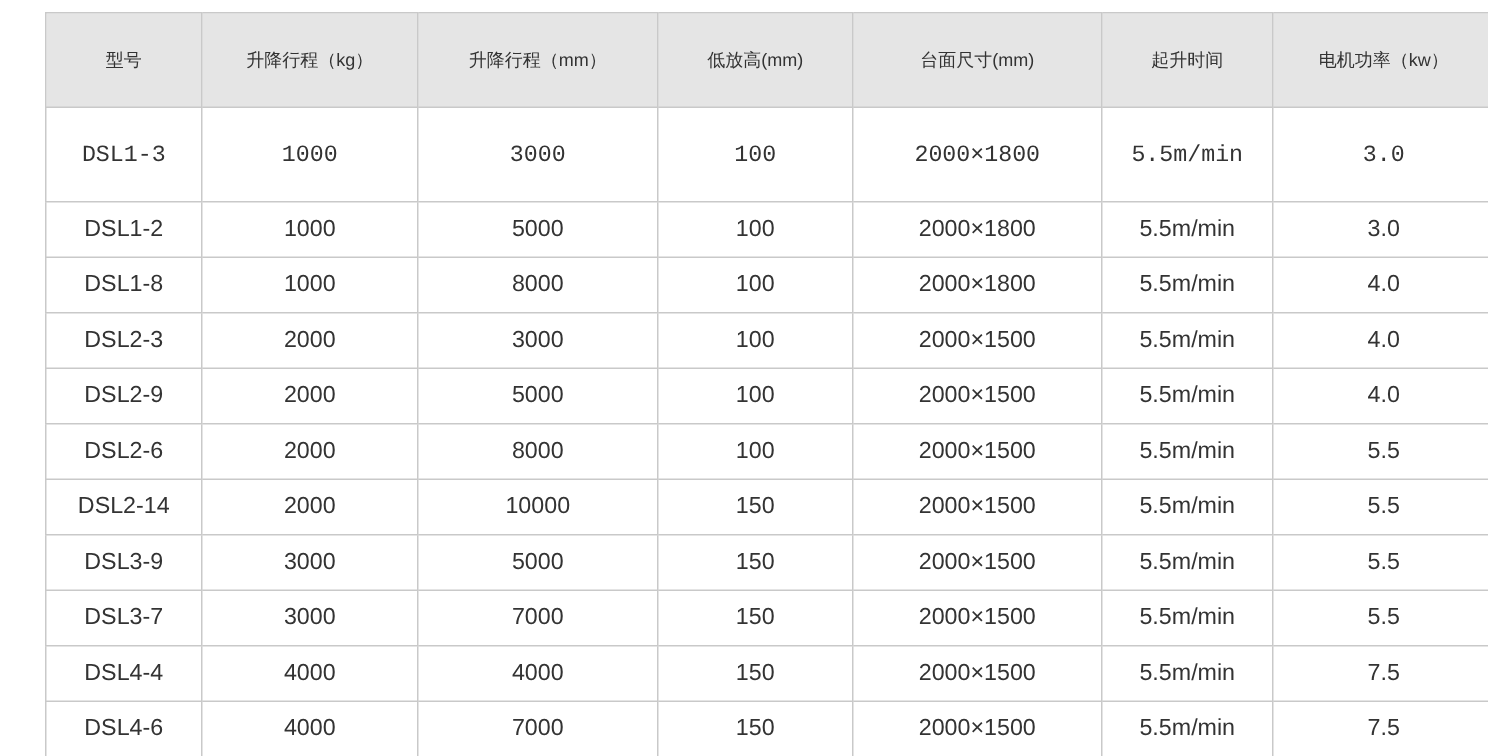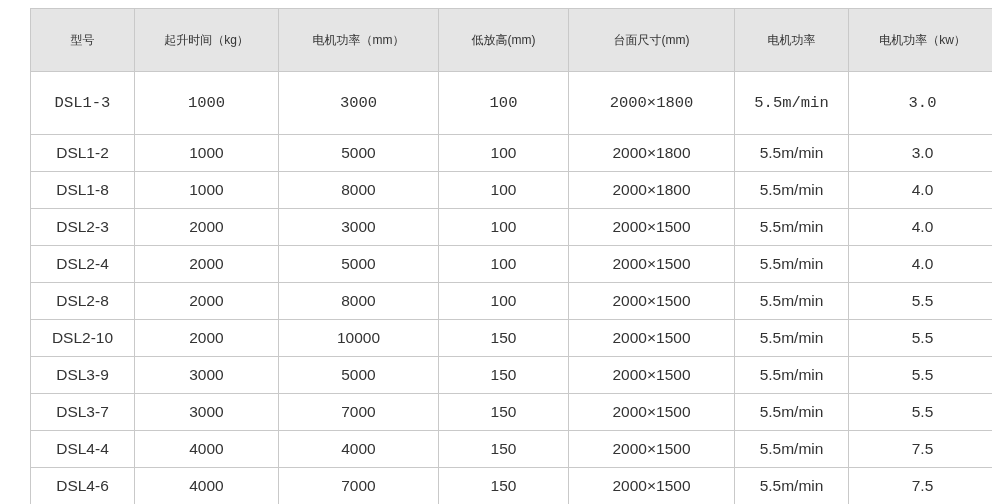--- a/index.html
+++ b/index.html
@@ -70,25 +70,25 @@
         <col class="c1">
         <col class="c2">
         <col class="c3">
         <col class="c4">
         <col class="c5">
         <col class="c6">
     </colgroup>
     <thead>
       <tr>
         <th>型号</th>
-        <th>起升时间（kg）</th>
-        <th>电机功率（mm）</th>
+        <th>升降行程（kg）</th>
+        <th>升降行程（mm）</th>
         <th>低放高(mm)</th>
         <th>台面尺寸(mm)</th>
-        <th>电机功率</th>
+        <th>起升时间</th>
         <th>电机功率（kw）</th>
       </tr>
     </thead>
     <tbody>
       <tr class="first-row">
         <td class="model-col">DSL1-3</td>
         <td>1000</td>
         <td>3000</td>
         <td>100</td>
         <td>2000×1800</td>
@@ -116,39 +116,39 @@
       <tr>
         <td class="model-col">DSL2-3</td>
         <td>2000</td>
         <td>3000</td>
         <td>100</td>
         <td>2000×1500</td>
         <td>5.5m/min</td>
         <td>4.0</td>
       </tr>
       <tr>
-        <td class="model-col">DSL2-4</td>
+        <td class="model-col">DSL2-9</td>
         <td>2000</td>
         <td>5000</td>
         <td>100</td>
         <td>2000×1500</td>
         <td>5.5m/min</td>
         <td>4.0</td>
       </tr>
       <tr>
-        <td class="model-col">DSL2-8</td>
+        <td class="model-col">DSL2-6</td>
         <td>2000</td>
         <td>8000</td>
         <td>100</td>
         <td>2000×1500</td>
         <td>5.5m/min</td>
         <td>5.5</td>
       </tr>
       <tr>
-        <td class="model-col">DSL2-10</td>
+        <td class="model-col">DSL2-14</td>
         <td>2000</td>
         <td>10000</td>
         <td>150</td>
         <td>2000×1500</td>
         <td>5.5m/min</td>
         <td>5.5</td>
       </tr>
       <tr>
         <td class="model-col">DSL3-9</td>
         <td>3000</td>

